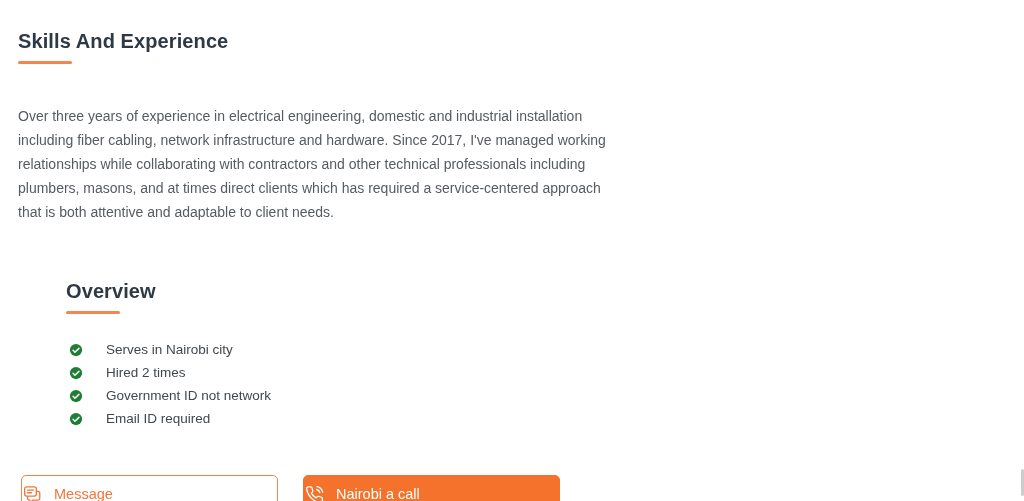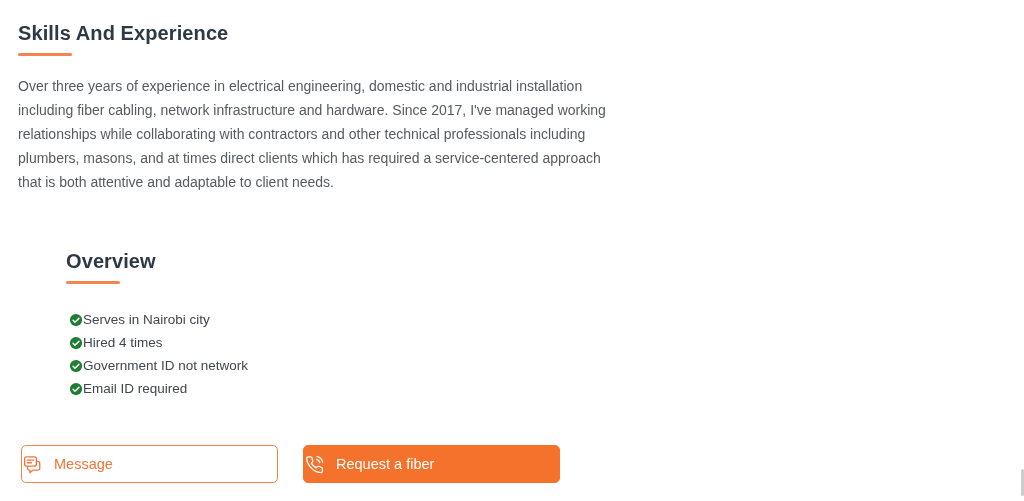--- a/index.html
+++ b/index.html
@@ -3,55 +3,55 @@
 <meta charset="utf-8">
 <style>
   * { margin: 0; padding: 0; box-sizing: border-box; }
   html, body {
     width: 1024px; height: 501px;
     background: #ffffff;
     font-family: "Liberation Sans", sans-serif;
     overflow: hidden;
     position: relative;
   }
-  .page { padding: 20px 0 0 18px; position: relative; width: 1024px; height: 501px; }
+  .page { padding: 28px 0 0 18px; position: relative; width: 1024px; height: 501px; }
 
   h2.section-title {
     font-size: 20px;
     font-weight: 700;
     color: #2d3945;
     letter-spacing: 0.1px;
     line-height: 26px;
   }
   .rule {
     width: 54px; height: 3px;
     background: #f5854e;
     border-radius: 2px;
     margin-top: 7px;
   }
 
   .skills-paragraph {
-    margin-top: 18px;
+    margin-top: 40px;
     max-width: 596px;
     font-size: 14px;
     line-height: 24px;
     color: #565b61;
   }
 
   .overview-section { margin-top: 54px; margin-left: 48px; }
 
   .overview-list {
     list-style: none;
     margin-top: 24px;
     padding-left: 3px;
   }
   .overview-list li {
     display: flex;
     align-items: center;
-    gap: 0;
+    gap: 23px;
     height: 23px;
     font-size: 13.5px;
     color: #40474e;
   }
   .check-icon { width: 14px; height: 14px; display: inline-flex; flex: 0 0 14px; }
   .check-icon svg { width: 14px; height: 14px; display: block; }
 
   .actions {
     margin-top: 45px;
     margin-left: 3px;
@@ -116,21 +116,21 @@
         </span>
         <span>Serves in Nairobi city</span>
       </li>
       <li>
         <span class="check-icon">
           <svg viewBox="0 0 24 24">
               <circle cx="12" cy="12" r="10.5" fill="#1e7e34"></circle>
               <path d="M7 12.6l3.2 3.2L17 9.2" fill="none" stroke="#ffffff" stroke-width="2.5" stroke-linecap="round" stroke-linejoin="round"></path>
             </svg>
         </span>
-        <span>Hired 4 times</span>
+        <span>Hired 2 times</span>
       </li>
       <li>
         <span class="check-icon">
           <svg viewBox="0 0 24 24">
               <circle cx="12" cy="12" r="10.5" fill="#1e7e34"></circle>
               <path d="M7 12.6l3.2 3.2L17 9.2" fill="none" stroke="#ffffff" stroke-width="2.5" stroke-linecap="round" stroke-linejoin="round"></path>
             </svg>
         </span>
         <span>Government ID not network</span>
       </li>
@@ -160,20 +160,20 @@
     </button>
 
     <button class="btn btn-solid">
       <span class="btn-icon">
         <svg viewBox="0 0 24 24">
           <path d="M21 16.9v2.6a1.8 1.8 0 0 1-2 1.8 17.8 17.8 0 0 1-7.8-2.8 17.5 17.5 0 0 1-5.4-5.4A17.8 17.8 0 0 1 3 5.3a1.8 1.8 0 0 1 1.8-2h2.7a1.8 1.8 0 0 1 1.8 1.55c.11.87.33 1.72.63 2.53a1.8 1.8 0 0 1-.4 1.9l-1.15 1.14a14.4 14.4 0 0 0 5.4 5.4l1.14-1.14a1.8 1.8 0 0 1 1.9-.41c.81.3 1.66.52 2.53.63A1.8 1.8 0 0 1 21 16.9z" fill="none" stroke="#ffffff" stroke-width="1.5" stroke-linecap="round" stroke-linejoin="round"></path>
           <path d="M14.5 6.3a4.6 4.6 0 0 1 3.6 3.6" fill="none" stroke="#ffffff" stroke-width="1.5" stroke-linecap="round"></path>
           <path d="M14.9 2.9a8.1 8.1 0 0 1 6.4 6.3" fill="none" stroke="#ffffff" stroke-width="1.5" stroke-linecap="round"></path>
         </svg>
       </span>
-      <span>Request a fiber</span>
+      <span>Nairobi a call</span>
     </button>
 
   </div>
 
   <div class="scroll-sliver"></div>
 
 </div>
 
 </body></html>

